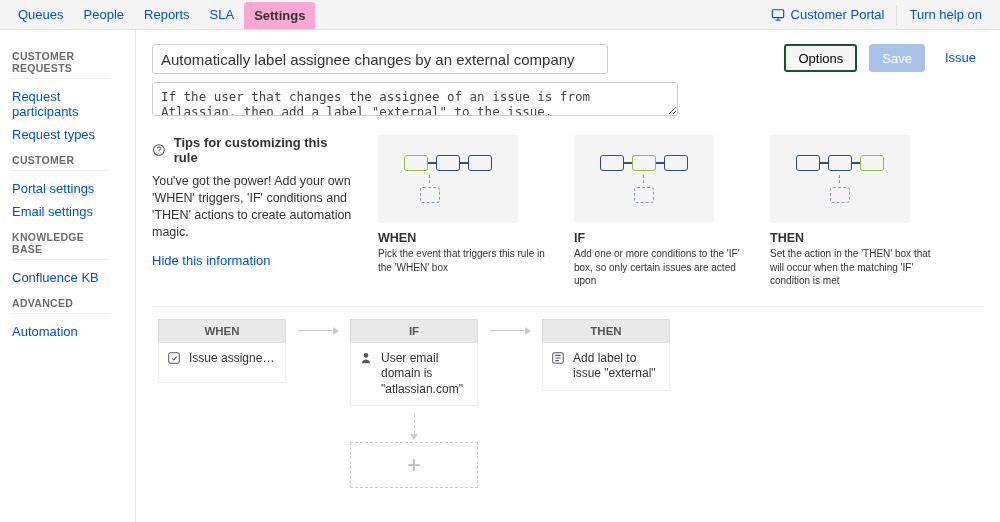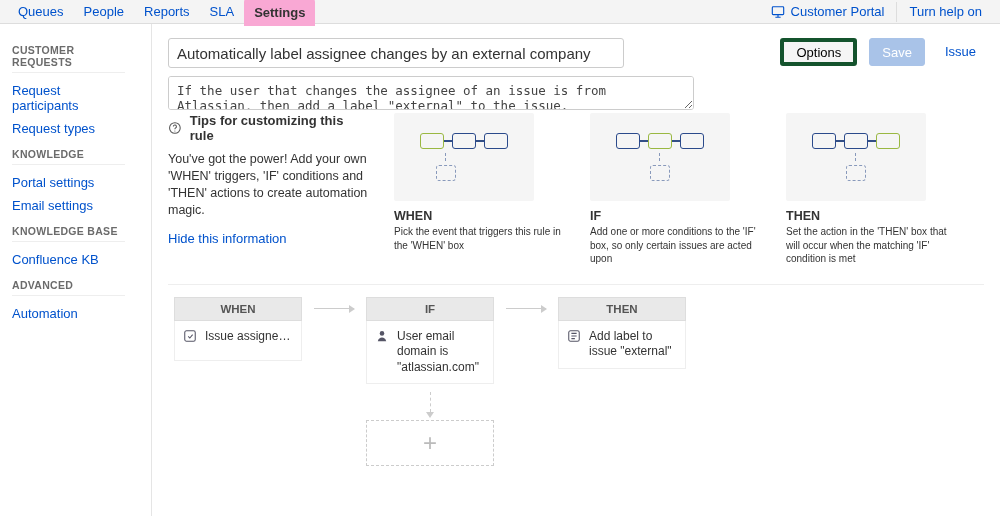--- a/index.html
+++ b/index.html
@@ -10,21 +10,21 @@
     color: #333;
     background: #fff;
     width: 1000px;
     height: 522px;
     overflow: hidden;
   }
   
   .topnav {
     display: flex;
     align-items: center;
-    height: 24px;
+    height: 30px;
     background: #f4f4f4;
     border-bottom: 1px solid #ddd;
     padding: 0 8px;
   }
   .topnav .nav-item {
     padding: 6px 10px;
     color: #0052cc;
     cursor: pointer;
     font-size: 13px;
   }
@@ -44,21 +44,21 @@
     cursor: pointer;
     display: flex;
     align-items: center;
     gap: 6px;
   }
   .topnav .divider { width:1px; height:20px; background:#ddd; margin:0 2px; }
 
   
   .layout { display:flex; height:calc(522px - 30px); }
   .sidebar {
-    width: 152px;
+    width: 136px;
     border-right: 1px solid #e5e5e5;
     padding: 12px 26px 10px 12px;
     overflow-y: auto;
   }
   .sb-section {
     font-size: 10.5px;
     color: #6b6b6b;
     letter-spacing: 0.3px;
     font-weight: 600;
     margin: 8px 0 6px 0;
@@ -82,21 +82,21 @@
     height: 30px;
     border: 1px solid #ccc;
     border-radius: 3px;
     padding: 0 8px;
     font-size: 15px;
     color: #333;
   }
   .row1 .grow { flex:1; }
   .btn {
     height: 28px;
-    border: 4px solid #14532d;
+    border: 2px solid #14532d;
     background: #f5f5f5;
     border-radius: 3px;
     padding: 0 12px;
     font-size: 13px;
     cursor: pointer;
   }
   .btn.primary {
     background: #a9c3e8;
     color: #fff;
     border: 1px solid #a9c3e8;
@@ -114,20 +114,21 @@
     border-radius: 3px;
     padding: 6px 8px;
     font-size: 12.5px;
     color: #444;
     resize: both;
   }
 
   .tips-area {
     display:flex;
     gap: 26px;
+    margin-top: 16px;
     align-items: flex-start;
   }
   .tips-left { width: 200px; }
   .tips-header { display:flex; align-items:center; gap:8px; font-weight:600; color:#333; }
   .tips-body { margin-top: 8px; color:#333; font-size:12.5px; line-height:1.35; }
   .hide-link { color:#0052cc; margin-top:12px; cursor:pointer; }
 
   .tip-card { width: 170px; }
   .tip-thumb {
     width: 140px;
@@ -244,21 +245,21 @@
   <div class="right-link">Turn help on</div>
 </div>
 
 <div class="layout">
 
   <div class="sidebar">
     <div class="sb-section">CUSTOMER REQUESTS</div>
     <div class="sb-link">Request participants</div>
     <div class="sb-link">Request types</div>
 
-    <div class="sb-section">KNOWLEDGE</div>
+    <div class="sb-section">CUSTOMER</div>
     <div class="sb-link">Portal settings</div>
     <div class="sb-link">Email settings</div>
 
     <div class="sb-section">KNOWLEDGE BASE</div>
     <div class="sb-link">Confluence KB</div>
 
     <div class="sb-section">ADVANCED</div>
     <div class="sb-link">Automation</div>
   </div>
 

